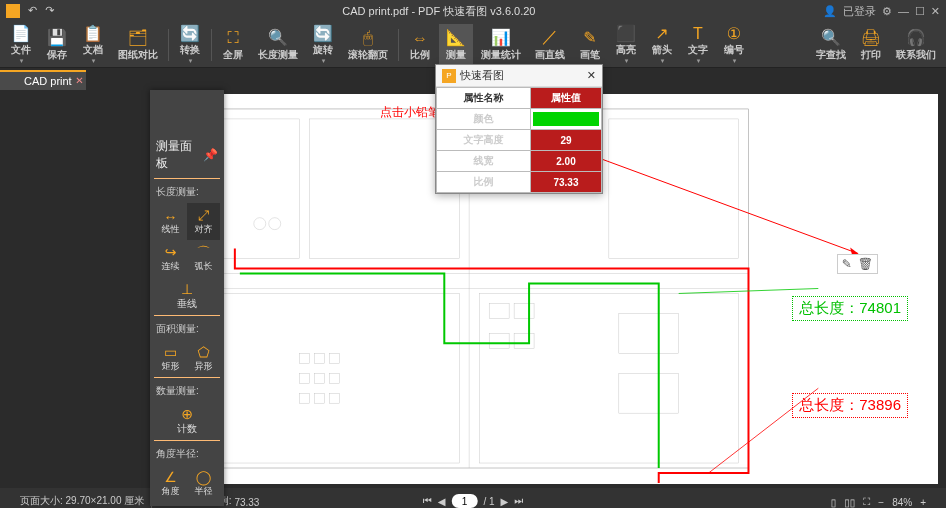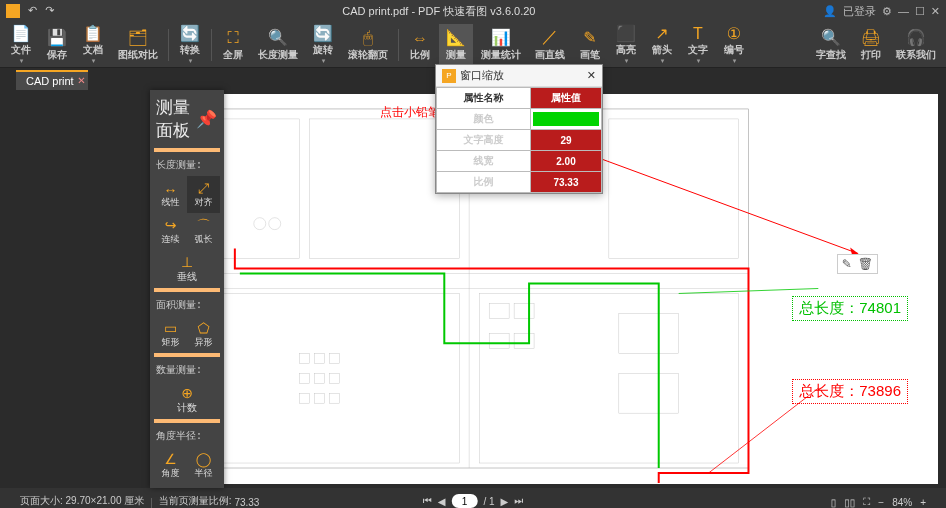--- a/index.html
+++ b/index.html
@@ -14,30 +14,30 @@
 
   .toolbar { height: 46px; background: #3a3a3a; border-bottom: 1px solid #222; display: flex; align-items: center; padding: 0 4px; gap: 2px; }
   .tool-item { display: flex; flex-direction: column; align-items: center; justify-content: center; padding: 2px 6px; cursor: pointer; min-width: 34px; height: 42px; }
   .tool-item.active { background: #555; }
   .tool-item .icon { font-size: 16px; color: #f5a623; height: 20px; display: flex; align-items: center; }
   .tool-item .label { font-size: 10px; color: #ccc; white-space: nowrap; font-weight: bold; }
   .tool-sep { width: 1px; height: 32px; background: #555; margin: 0 2px; }
   .dropdown-arrow::after { content: "▾"; font-size: 7px; color: #999; margin-left: 1px; }
 
   .tabbar { height: 22px; background: #2b2b2b; display: flex; align-items: flex-end; }
-  .tab { background: #4a4a4a; color: #fff; padding: 3px 14px 3px 10px; font-size: 11px; border-top: 2px solid #f5a623; position: relative; margin-left: 16px; }
+  .tab { background: #4a4a4a; color: #fff; padding: 3px 14px 3px 24px; font-size: 11px; border-top: 2px solid #f5a623; position: relative; margin-left: 0; }
   .tab .close { position: absolute; right: 2px; top: 3px; font-size: 10px; color: #e88; cursor: pointer; }
 
   .workspace { position: relative; height: 398px; background: #2b2b2b; }
   .canvas-area { position: absolute; left: 180px; top: 4px; right: 8px; bottom: 4px; background: #fff; overflow: hidden; }
   .floorplan { position: absolute; left: 0; top: 0; right: 0; bottom: 0; }
 
   .measure-panel { position: absolute; left: 150px; top: 0; width: 74px; background: #444; box-shadow: 0 0 6px rgba(0,0,0,.5); padding: 4px; z-index: 10; }
-  .measure-panel .panel-title { color: #eee; font-size: 17px; padding: 2px 2px 6px; display: flex; justify-content: space-between; align-items: center; }
-  .measure-panel .section-label { color: #ccc; font-size: 10px; padding: 6px 2px 4px; border-top: 4px solid #fdba74; font-family: Liberation Mono, monospace; }
+  .measure-panel .panel-title { color: #eee; font-size: 12px; padding: 2px 2px 6px; display: flex; justify-content: space-between; align-items: center; margin-top: 42px; }
+  .measure-panel .section-label { color: #ccc; font-size: 10px; padding: 6px 2px 4px; border-top: 1px solid #fdba74; }
   .measure-panel .section-label:first-of-type { border-top: none; }
   .tool-grid { display: grid; grid-template-columns: 1fr 1fr; gap: 0; }
   .tool-cell { display: flex; flex-direction: column; align-items: center; padding: 4px 0; cursor: pointer; }
   .tool-cell.sel { background: #333; }
   .tool-cell .ic { font-size: 14px; color: #f5a623; height: 16px; }
   .tool-cell .lb { font-size: 9px; color: #ddd; }
   .tool-single { display: flex; flex-direction: column; align-items: center; padding: 4px 0; cursor: pointer; }
   .tool-single .ic { font-size: 14px; color: #f5a623; }
   .tool-single .lb { font-size: 10px; color: #ddd; }
 
@@ -49,21 +49,21 @@
   .prop-table td { border: 1px solid #bbb; padding: 3px 0; font-size: 10px; text-align: center; font-weight: bold; }
   .prop-table .hd { background: #fff; color: #333; font-weight: bold; }
   .prop-table .val { background: #b91c1c; color: #fff; }
   .prop-table .color-swatch { background: #00d400; height: 14px; margin: 0 2px; }
 
   .anno-hint { position: absolute; left: 200px; top: 10px; color: #f00; font-size: 12px; z-index: 15; }
   .anno-tools { position: absolute; right: 60px; top: 160px; background: #fff; border: 1px solid #ccc; padding: 2px 4px; display: flex; gap: 6px; z-index: 15; }
   .anno-tools span { cursor: pointer; font-size: 12px; color: #555; }
 
   .total-len-green { position: absolute; right: 30px; top: 202px; border: 1px dotted #00c000; padding: 2px 6px; color: #00c000; font-size: 15px; z-index: 15; }
-  .total-len-red { position: absolute; right: 30px; top: 285px; border: 1px dotted #f00; padding: 2px 6px; color: #f00; font-size: 15px; z-index: 15; }
+  .total-len-red { position: absolute; right: 30px; top: 299px; border: 1px dotted #f00; padding: 2px 6px; color: #f00; font-size: 15px; z-index: 15; }
 
   .statusbar { position: absolute; left: 0; right: 0; bottom: 0; height: 20px; background: #333; display: flex; align-items: flex-end; padding: 0 20px; color: #ccc; font-size: 10px; }
   .statusbar .sep { margin: 0 6px; color: #666; }
   .pager { position: absolute; left: 50%; transform: translateX(-50%); display: flex; align-items: center; gap: 6px; }
   .pager input { width: 26px; height: 14px; background: #fff; border: none; border-radius: 7px; text-align: center; font-size: 10px; }
   .pager .arrow { cursor: pointer; color: #ccc; }
   .statusbar .right { margin-left: auto; display: flex; align-items: center; gap: 8px; }
   .statusbar .right span { cursor: pointer; }
 </style>
 </head>
@@ -297,21 +297,21 @@
       <div class="tool-cell">
           <span class="ic">◯</span>
           <span class="lb">半径</span>
         </div>
     </div>
   </div>
 
   <div class="prop-panel">
     <div class="prop-header">
       <span class="logo">P</span>
-      <span>窗口缩放</span>
+      <span>快速看图</span>
       <span class="close-icon">✕</span>
     </div>
     <table class="prop-table">
       <tbody>
           <tr>
             <td class="hd">属性名称</td>
             <td class="hd val">属性值</td>
           </tr>
       <tr>
             <td>颜色</td>

